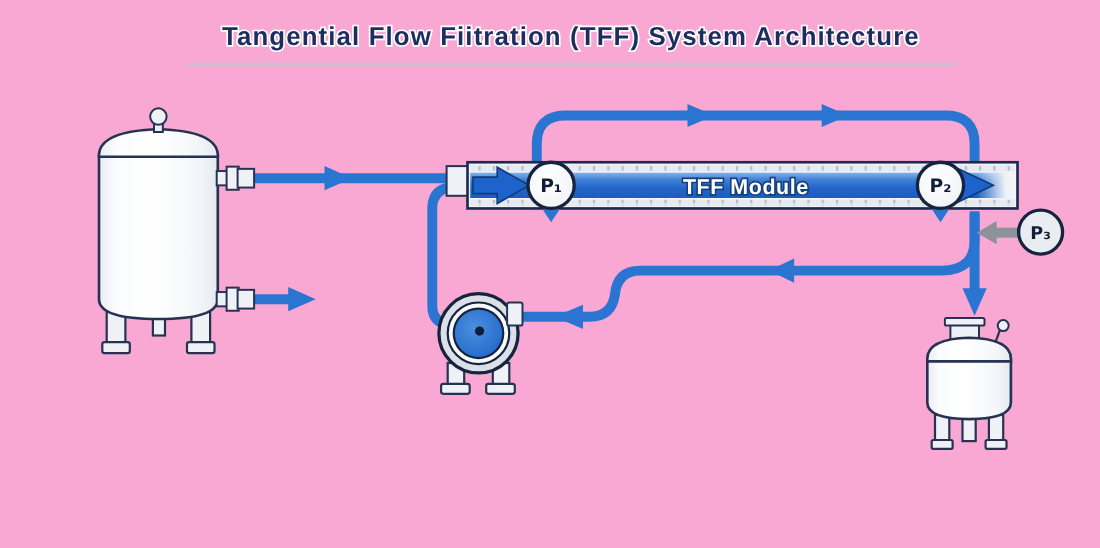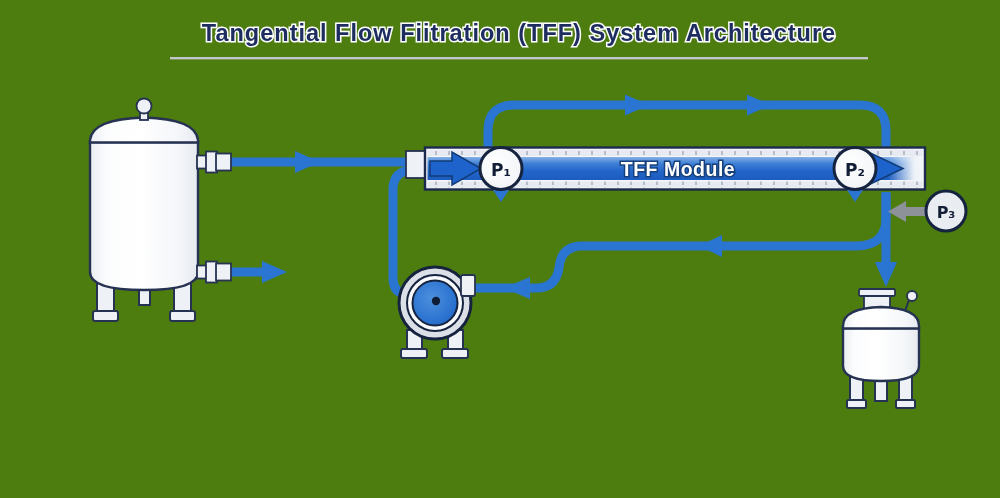--- a/index.html
+++ b/index.html
@@ -1,16 +1,16 @@
 <!DOCTYPE html>
 <html><head>
 <meta charset="utf-8">
 <style>
   html,body{margin:0;padding:0;background:#ffffff;}
-  .stage{position:relative;width:1000px;height:498px;background:#4d7c0f;overflow:hidden;
+  .stage{position:relative;width:1000px;height:498px;background:#f9a8d4;overflow:hidden;
          font-family:"Liberation Sans",sans-serif;}
   svg{display:block;}
   .title-text{font-family:"Liberation Sans",sans-serif;font-weight:bold;font-size:23.5px;
               letter-spacing:1px;paint-order:stroke;stroke:#ffffff;stroke-width:3px;}
   .module-label{font-family:"Liberation Sans",sans-serif;font-weight:bold;font-size:19.5px;
                 letter-spacing:.5px;fill:#ffffff;paint-order:stroke;stroke:#16407c;stroke-width:3px;}
   .gauge-label{font-family:"DejaVu Sans",sans-serif;font-weight:bold;font-size:17px;fill:#121d36;}
   .vessel{fill:url(#tankGrad);stroke:#263252;stroke-width:2.4;}
   .fitting{fill:#eef1f6;stroke:#263252;stroke-width:1.8;}
   .leg{fill:#eef1f6;stroke:#263252;stroke-width:2;}

